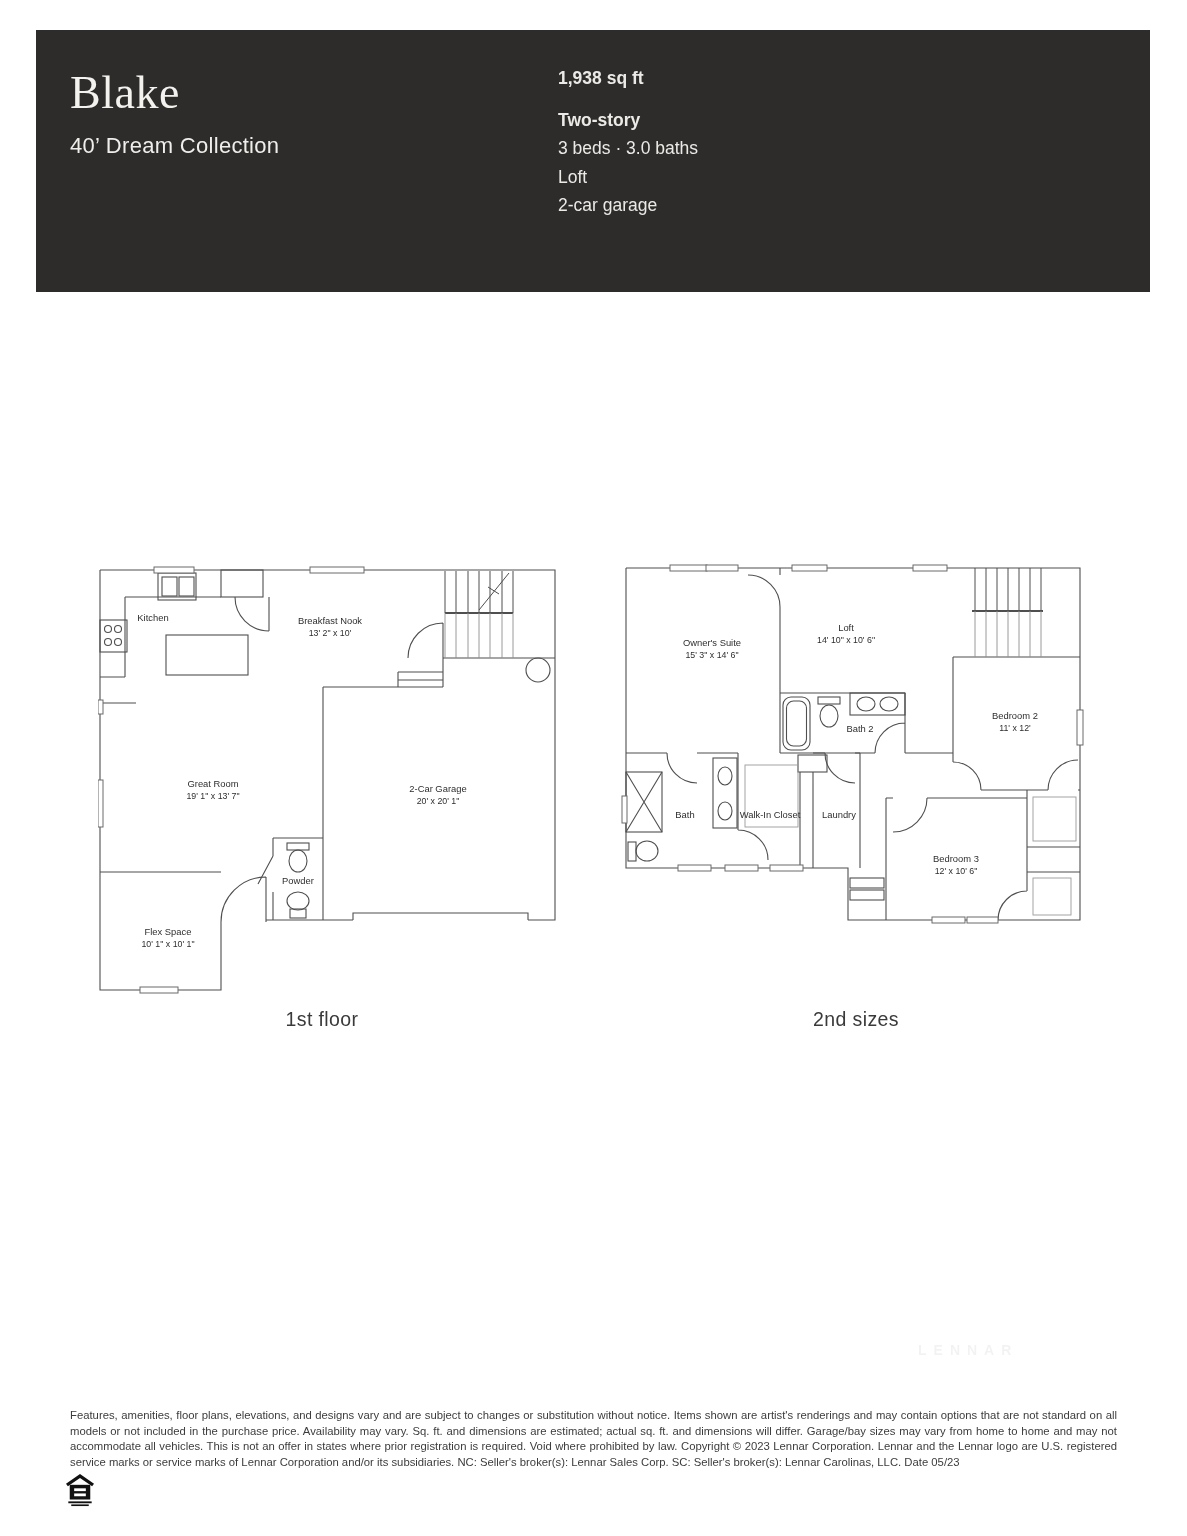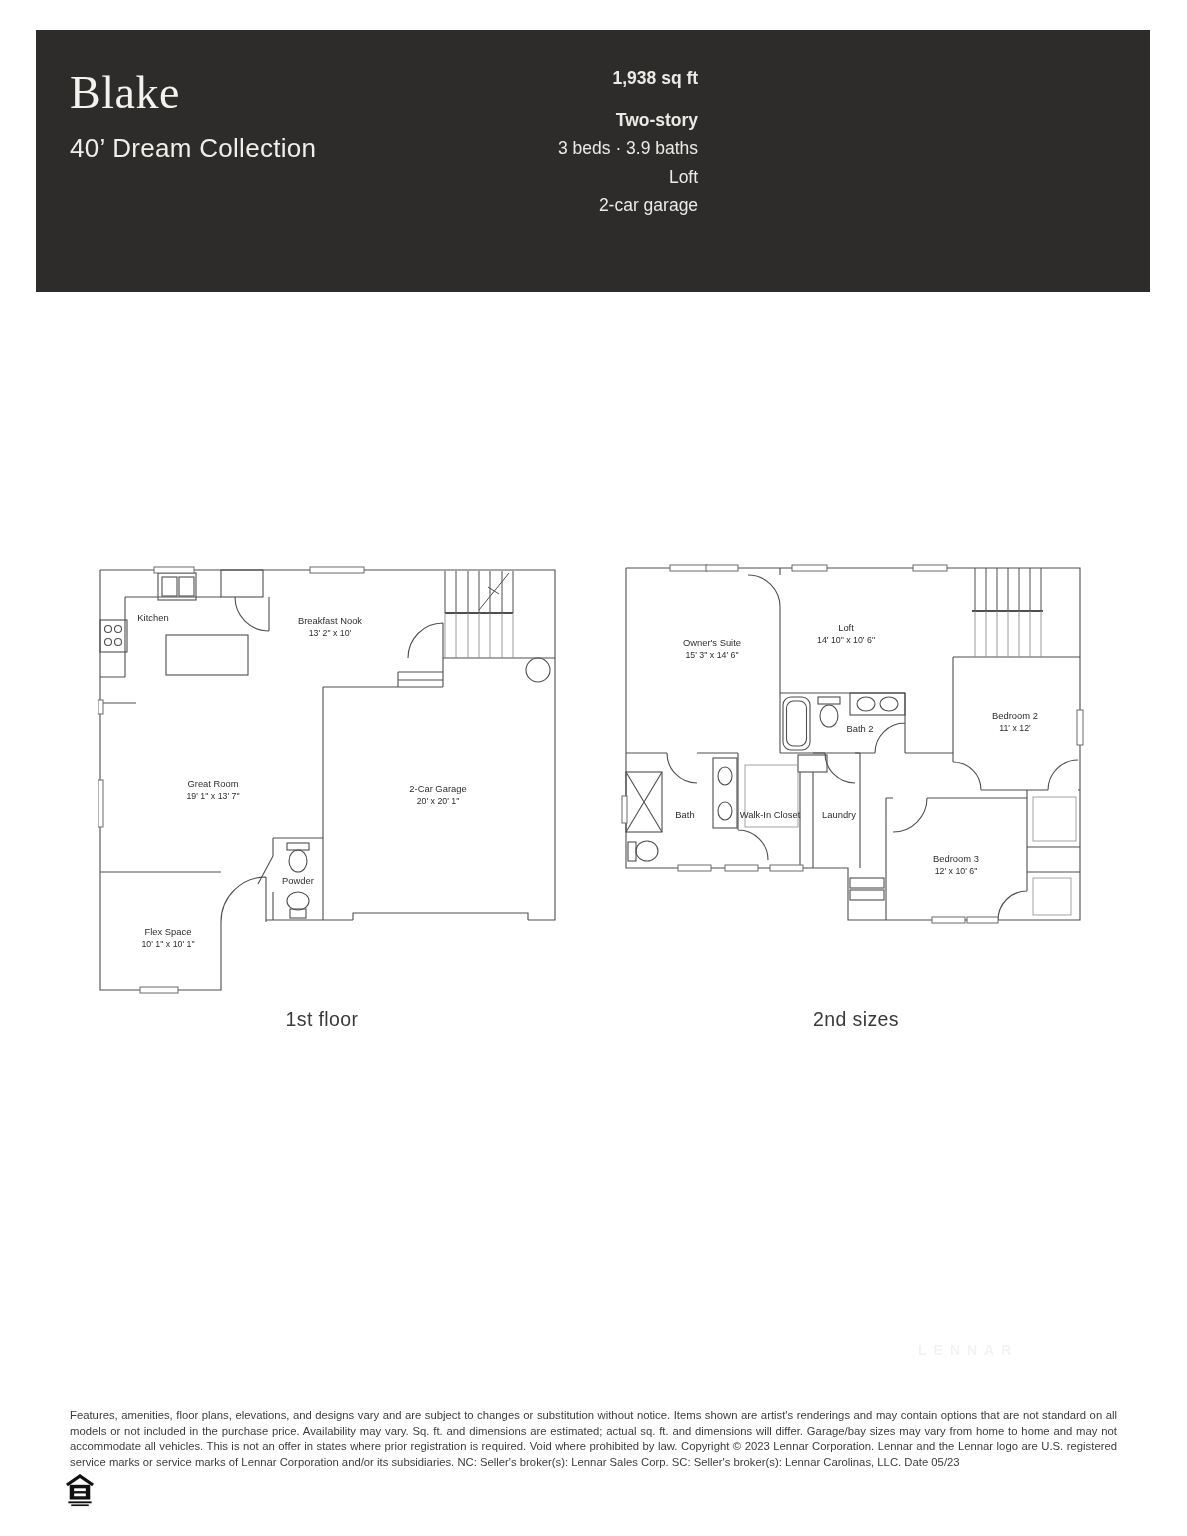--- a/index.html
+++ b/index.html
@@ -4,24 +4,24 @@
 <style>
   html,body{margin:0;padding:0;background:#ffffff;}
   #page{position:relative;width:1187px;height:1536px;background:#ffffff;
         font-family:"Liberation Sans",sans-serif;overflow:hidden;}
 
   
   .hero{position:absolute;left:36px;top:30px;width:1114px;height:262px;
         background:#2d2c2b;color:#f4f2ee;}
   .hero-name{position:absolute;left:34px;top:36px;
              font-family:"Liberation Serif",serif;font-size:46px;letter-spacing:.5px;}
-  .hero-collection{position:absolute;left:34px;top:103px;font-size:26px;
+  .hero-collection{position:absolute;left:34px;top:103px;font-size:22px;
                    letter-spacing:.3px;color:#efeeea;}
   .hero-specs{position:absolute;left:522px;top:34px;font-size:17.5px;color:#eceae6;}
-  .spec-line{line-height:28.5px;text-align:right;}
+  .spec-line{line-height:28.5px;}
   .spec-bold{font-weight:bold;}
   .spec-gap{height:13px;}
 
   
   .plan{position:absolute;}
   .plan svg text{font-family:"Liberation Sans",sans-serif;fill:#2e2e2e;}
   .room-name{font-size:9.4px;}
   .room-dim{font-size:8.8px;}
   .caption{position:absolute;width:220px;text-align:center;font-size:19.5px;
            color:#3a3a3a;letter-spacing:.4px;}
@@ -38,21 +38,21 @@
 
 <div id="page">
 
   <div class="hero">
     <div class="hero-name">Blake</div>
     <div class="hero-collection">40’ Dream Collection</div>
     <div class="hero-specs">
       <div class="spec-line spec-bold">1,938 sq ft</div>
       <div class="spec-gap"></div>
       <div class="spec-line spec-bold">Two-story</div>
-      <div class="spec-line">3 beds · 3.9 baths</div>
+      <div class="spec-line">3 beds · 3.0 baths</div>
       <div class="spec-line">Loft</div>
       <div class="spec-line">2-car garage</div>
     </div>
   </div>
 
   <div class="plan" style="left:98px;top:560px;width:470px;height:435px;">
     <svg width="470" height="435" viewBox="0 0 470 435">
       <g stroke="#4f4f4f" stroke-width="1.1" fill="none">
 
         <path d="M2,10 H457 V360 H430 M430,360 V353 H255 V360 M255,360 H168 M2,10 V430 H123 V362 M2,312 H123"></path>

